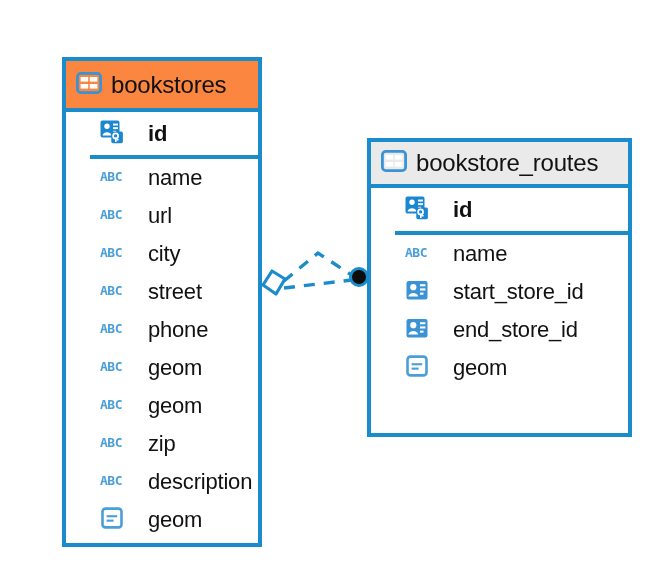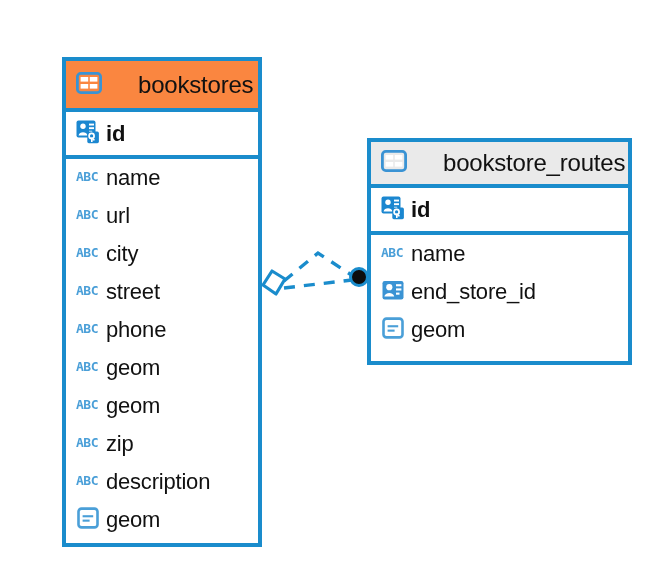--- a/index.html
+++ b/index.html
@@ -22,28 +22,28 @@
     gap:9px;
     padding:0 10px;
     box-sizing:border-box;
     border-bottom:4px solid var(--bd,#1a8ccc);
   }
   .ent-title{
     font-size:24px;
     color:#111111;
     letter-spacing:-0.2px;
     white-space:nowrap;
-    margin-left:27px;
   }
 
   .field{
     display:flex;align-items:center;
-    gap:4px;
+    gap:22px;
     padding:0 10px;
     box-sizing:border-box;
+    margin-left:24px;
   }
   .field-label{
     font-size:22px;
     color:#111111;
     white-space:nowrap;
     letter-spacing:-0.2px;
   }
   .field.pk{border-bottom:4px solid var(--bd,#1a8ccc);}
   .field.pk .field-label{font-weight:bold;}
 
@@ -188,21 +188,21 @@
         <svg width="26" height="22" viewBox="0 0 26 22" xmlns="http://www.w3.org/2000/svg">
           <rect x="2.5" y="1.6" width="19" height="18.8" rx="3" ry="3" fill="none" stroke="#4a9fd8" stroke-width="2.6"></rect>
           <rect x="6.6" y="8.2" width="10.6" height="2.1" fill="#4a9fd8"></rect>
           <rect x="6.6" y="12.6" width="7" height="2.1" fill="#4a9fd8"></rect>
         </svg>
       </span>
       <span class="field-label">geom</span>
     </div>
   </div>
 
-  <div class="entity" style="left:367px;top:138px;width:265px;height:227px;">
+  <div class="entity" style="left:367px;top:138px;width:265px;height:299px;">
 
     <div class="ent-header" style="height:46px;background:#eaeaea;">
       <span class="ic">
         <svg width="26" height="22" viewBox="0 0 26 22" xmlns="http://www.w3.org/2000/svg">
           <rect x="1.4" y="1.4" width="23.2" height="19.2" rx="3.4" ry="3.4" fill="none" stroke="#3a93d4" stroke-width="2.8"></rect>
           <rect x="4.6" y="5.0" width="7.6" height="4.6" fill="#ffffff"></rect>
           <rect x="13.8" y="5.0" width="7.6" height="4.6" fill="#ffffff"></rect>
           <rect x="4.6" y="12.0" width="7.6" height="4.6" fill="#ffffff"></rect>
           <rect x="13.8" y="12.0" width="7.6" height="4.6" fill="#ffffff"></rect>
         </svg>
@@ -230,32 +230,45 @@
 
     <div class="field" style="height:38px;">
       <span class="ic">
         <svg width="26" height="16" viewBox="0 0 26 16" xmlns="http://www.w3.org/2000/svg">
           <text x="0" y="13" font-family="'DejaVu Sans Mono',monospace" font-size="13" font-weight="bold" fill="#4a9fd8" letter-spacing="-0.5">ABC</text>
         </svg>
       </span>
       <span class="field-label">name</span>
     </div>
 
-
     <div class="field" style="height:38px;">
       <span class="ic">
         <svg width="26" height="22" viewBox="0 0 26 22" xmlns="http://www.w3.org/2000/svg">
           <rect x="1.5" y="2" width="21" height="18.4" rx="2.2" fill="#3a93d4"></rect>
           <circle cx="8.3" cy="8.2" r="3.1" fill="#ffffff"></circle>
           <path d="M 3.4 17.6 C 4 12.9 12.6 12.9 13.2 17.6 Z" fill="#ffffff"></path>
           <rect x="15" y="5.2" width="5.4" height="2.1" fill="#ffffff"></rect>
           <rect x="15" y="9.4" width="5.4" height="2.1" fill="#ffffff"></rect>
           <rect x="15" y="13.6" width="3.5" height="2.1" fill="#ffffff"></rect>
         </svg>
       </span>
+      <span class="field-label">start_store_id</span>
+    </div>
+
+    <div class="field" style="height:38px;">
+      <span class="ic">
+        <svg width="26" height="22" viewBox="0 0 26 22" xmlns="http://www.w3.org/2000/svg">
+          <rect x="1.5" y="2" width="21" height="18.4" rx="2.2" fill="#3a93d4"></rect>
+          <circle cx="8.3" cy="8.2" r="3.1" fill="#ffffff"></circle>
+          <path d="M 3.4 17.6 C 4 12.9 12.6 12.9 13.2 17.6 Z" fill="#ffffff"></path>
+          <rect x="15" y="5.2" width="5.4" height="2.1" fill="#ffffff"></rect>
+          <rect x="15" y="9.4" width="5.4" height="2.1" fill="#ffffff"></rect>
+          <rect x="15" y="13.6" width="3.5" height="2.1" fill="#ffffff"></rect>
+        </svg>
+      </span>
       <span class="field-label">end_store_id</span>
     </div>
 
     <div class="field" style="height:38px;">
       <span class="ic">
         <svg width="26" height="22" viewBox="0 0 26 22" xmlns="http://www.w3.org/2000/svg">
           <rect x="2.5" y="1.6" width="19" height="18.8" rx="3" ry="3" fill="none" stroke="#4a9fd8" stroke-width="2.6"></rect>
           <rect x="6.6" y="8.2" width="10.6" height="2.1" fill="#4a9fd8"></rect>
           <rect x="6.6" y="12.6" width="7" height="2.1" fill="#4a9fd8"></rect>
         </svg>

